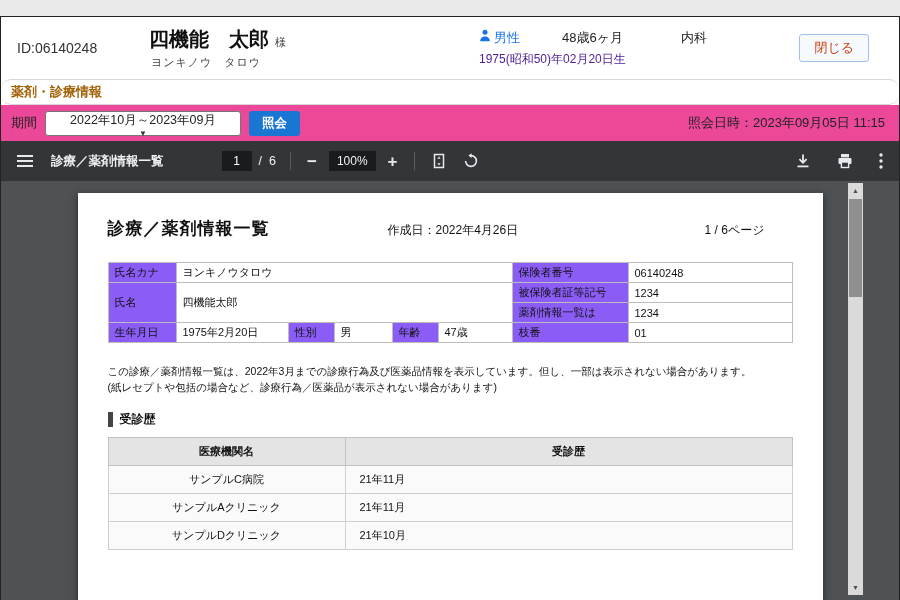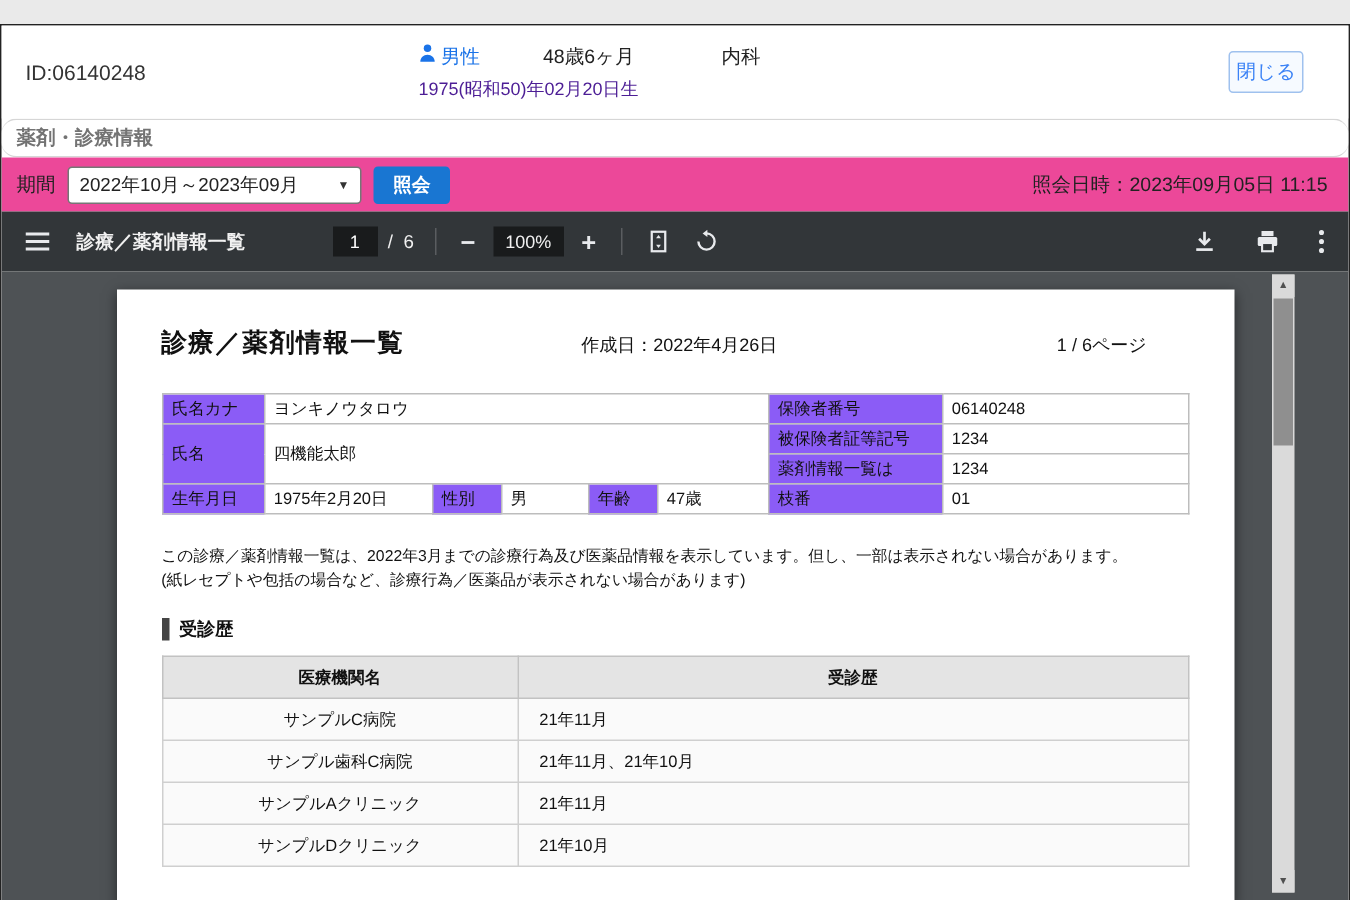--- a/index.html
+++ b/index.html
@@ -13,28 +13,28 @@
   .name-main { font-size:20px; font-weight:bold; color:#111; }
   .honorific { font-size:11px; font-weight:normal; margin-left:6px; color:#333; }
   .kana { font-size:11px; color:#444; margin-top:2px; padding-left:2px; letter-spacing:1px; }
   .demo-block { margin-left:130px; font-size:13px; color:#222; }
   .demo-top { display:flex; align-items:center; }
   .gender { color:#1a73e8; display:inline-flex; align-items:flex-start; gap:3px; }
   .gender svg { display:block; }
   .age { margin-left:42px; }
   .dept { margin-left:58px; }
   .birth { font-size:12px; margin-top:4px; color:#4c1d95; }
-  .close-btn { margin-left:auto; margin-right:14px; background:#f6faff; color:#3b82f6; border:1px solid #9fc1ee; border-radius:3px; font-size:13px; padding:4px 4px; cursor:pointer; font-family:inherit; }
-
-  
-  .section-bar { height:26px; border-top:1px solid #d6d6d6; border-bottom:1px solid #d6d6d6; display:flex; align-items:center; padding:0 10px; font-size:13px; font-weight:bold; color:#737373; background:#fff;border-radius:10px; }
+  .close-btn { margin-left:auto; margin-right:14px; background:#f6faff; color:#c2410c; border:1px solid #9fc1ee; border-radius:3px; font-size:13px; padding:4px 14px; cursor:pointer; font-family:inherit; }
+
+  
+  .section-bar { height:26px; border-top:1px solid #d6d6d6; border-bottom:1px solid #d6d6d6; display:flex; align-items:center; padding:0 10px; font-size:13px; font-weight:bold; color:#a16207; background:#fff;border-radius:10px; }
 
   
   .query-bar { height:36px; display:flex; align-items:center; padding:0 10px; gap:8px; font-size:13px; color:#222; background:#ec4899; }
-  .period-select { width:196px; height:25px; border:1px solid #767676; border-radius:3px; background:#fff; display:flex; align-items:center; justify-content:space-between; padding:0 7px; font-size:12.5px; cursor:default; }
+  .period-select { width:196px; height:25px; border:1px solid #767676; border-radius:3px; background:#fff; display:flex; align-items:center; justify-content:space-between; padding:0 7px; font-size:12.5px; cursor:default;flex-direction:column; }
   .caret { font-size:8px; color:#333; }
   .query-btn { background:#1976d2; color:#fff; border:none; border-radius:3px; height:25px; padding:0 13px; font-size:12.5px; font-weight:bold; cursor:pointer; font-family:inherit; }
   .query-datetime { margin-left:auto; font-size:13px; color:#222; padding-right:4px; }
 
   
   .pdf-toolbar { height:40px; background:#323639; display:flex; align-items:center; padding:0 14px; color:#f1f1f1; }
   .tb-btn { background:none; border:none; color:#e8eaed; cursor:pointer; padding:2px; display:flex; align-items:center; font-family:inherit; }
   .pdf-title { font-size:12.5px; font-weight:bold; margin-left:16px; color:#f1f1f1; }
   .page-box { width:30px; height:20px; background:#191b1c; border:none; color:#fff; text-align:center; font-size:12px; margin-left:58px; font-family:inherit; }
   .page-sep { font-size:12.5px; margin:0 7px; }
@@ -74,20 +74,26 @@
   .sb-btn.down { position:absolute; bottom:0; left:0; }
   .sb-thumb { position:absolute; top:16px; left:1px; width:13px; height:98px; background:#8f8f8f; cursor:pointer; }
 </style>
 </head>
 <body>
 
 <div class="app">
 
   <header class="top-header">
     <div class="pid">ID:06140248</div>
+    <div class="name-block">
+      <div class="name-main">
+        <span>四機能　太郎</span><span class="honorific">様</span>
+      </div>
+      <div class="kana">ヨンキノウ　タロウ</div>
+    </div>
     <div class="demo-block">
       <div class="demo-top">
         <span class="gender">
           <svg width="12" height="13" viewBox="0 0 12 13">
               <circle cx="6" cy="3.2" r="2.5" fill="#1a73e8"></circle>
               <path d="M1.2 12.2c0-2.7 2.1-4.7 4.8-4.7s4.8 2 4.8 4.7z" fill="#1a73e8"></path>
             </svg>
           <span>男性</span>
         </span>
         <span class="age">48歳6ヶ月</span>
@@ -228,24 +234,20 @@
         <tbody>
             <tr>
           <th style="width:237px">医療機関名</th>
           <th>受診歴</th>
         </tr>
         <tr>
           <td class="org">サンプルC病院</td>
           <td class="visits">21年11月</td>
         </tr>
         <tr>
-          <td class="org">サンプル歯科C病院</td>
-          <td class="visits">21年11月、21年10月</td>
-        </tr>
-        <tr>
           <td class="org">サンプルAクリニック</td>
           <td class="visits">21年11月</td>
         </tr>
         <tr>
           <td class="org">サンプルDクリニック</td>
           <td class="visits">21年10月</td>
         </tr>
 
       </tbody>
         </table>

